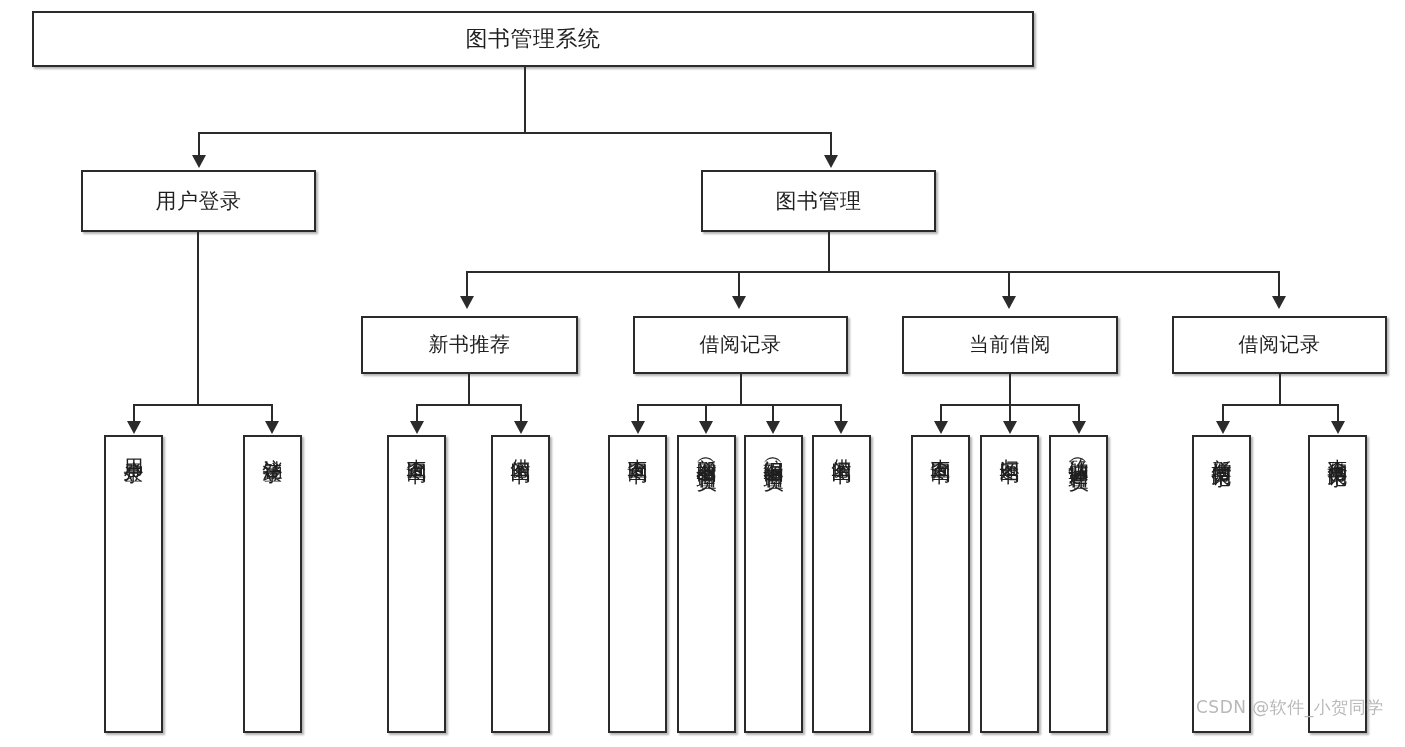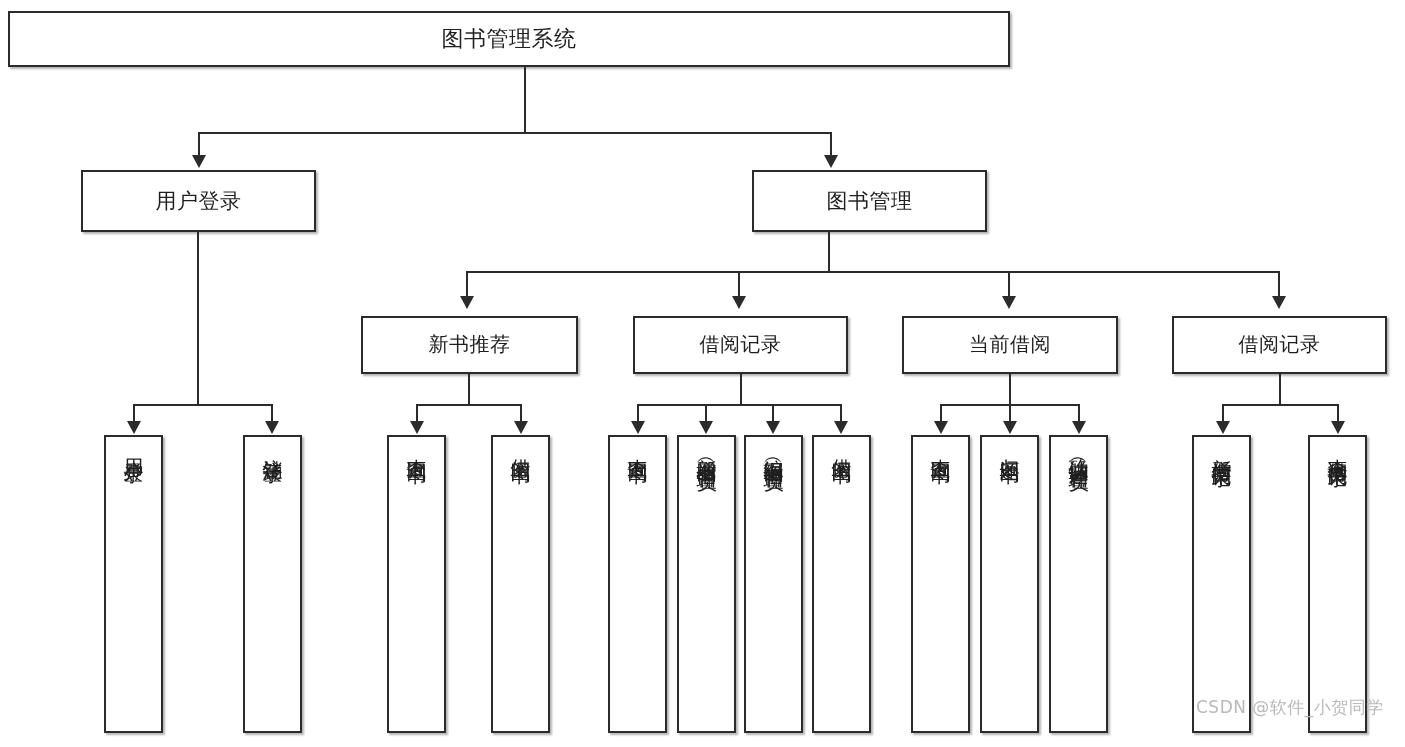--- a/index.html
+++ b/index.html
@@ -72,35 +72,35 @@
     white-space:nowrap;
     letter-spacing:0.5px;
     pointer-events:none;
   }
 </style>
 </head>
 <body>
 
 <div id="canvas">
 
-  <div class="node root" style="left:8px;top:11px;width:1002px;height:56px;">
+  <div class="node root" style="left:32px;top:11px;width:1002px;height:56px;">
     <span class="lbl">图书管理系统</span>
   </div>
 
   <div class="edge vline" style="left:524px;top:67px;width:2px;height:66px;"></div>
   <div class="edge hline" style="left:198px;top:132px;width:634px;height:2px;"></div>
   <div class="edge vline" style="left:198px;top:132px;width:2px;height:25px;"></div>
   <div class="arrow" style="left:192px;top:155px;"></div>
   <div class="edge vline" style="left:830px;top:132px;width:2px;height:25px;"></div>
   <div class="arrow" style="left:824px;top:155px;"></div>
 
   <div class="node l2" style="left:81px;top:170px;width:235px;height:62px;">
     <span class="lbl">用户登录</span>
   </div>
-  <div class="node l2" style="left:752px;top:170px;width:235px;height:62px;align-items:center;">
+  <div class="node l2" style="left:701px;top:170px;width:235px;height:62px;align-items:center;">
     <span class="lbl">图书管理</span>
   </div>
 
   <div class="edge vline" style="left:197px;top:232px;width:2px;height:174px;"></div>
   <div class="edge hline" style="left:133px;top:404px;width:140px;height:2px;"></div>
   <div class="edge vline" style="left:133px;top:404px;width:2px;height:19px;"></div>
   <div class="arrow" style="left:127px;top:421px;"></div>
   <div class="edge vline" style="left:271px;top:404px;width:2px;height:19px;"></div>
   <div class="arrow" style="left:265px;top:421px;"></div>
 

